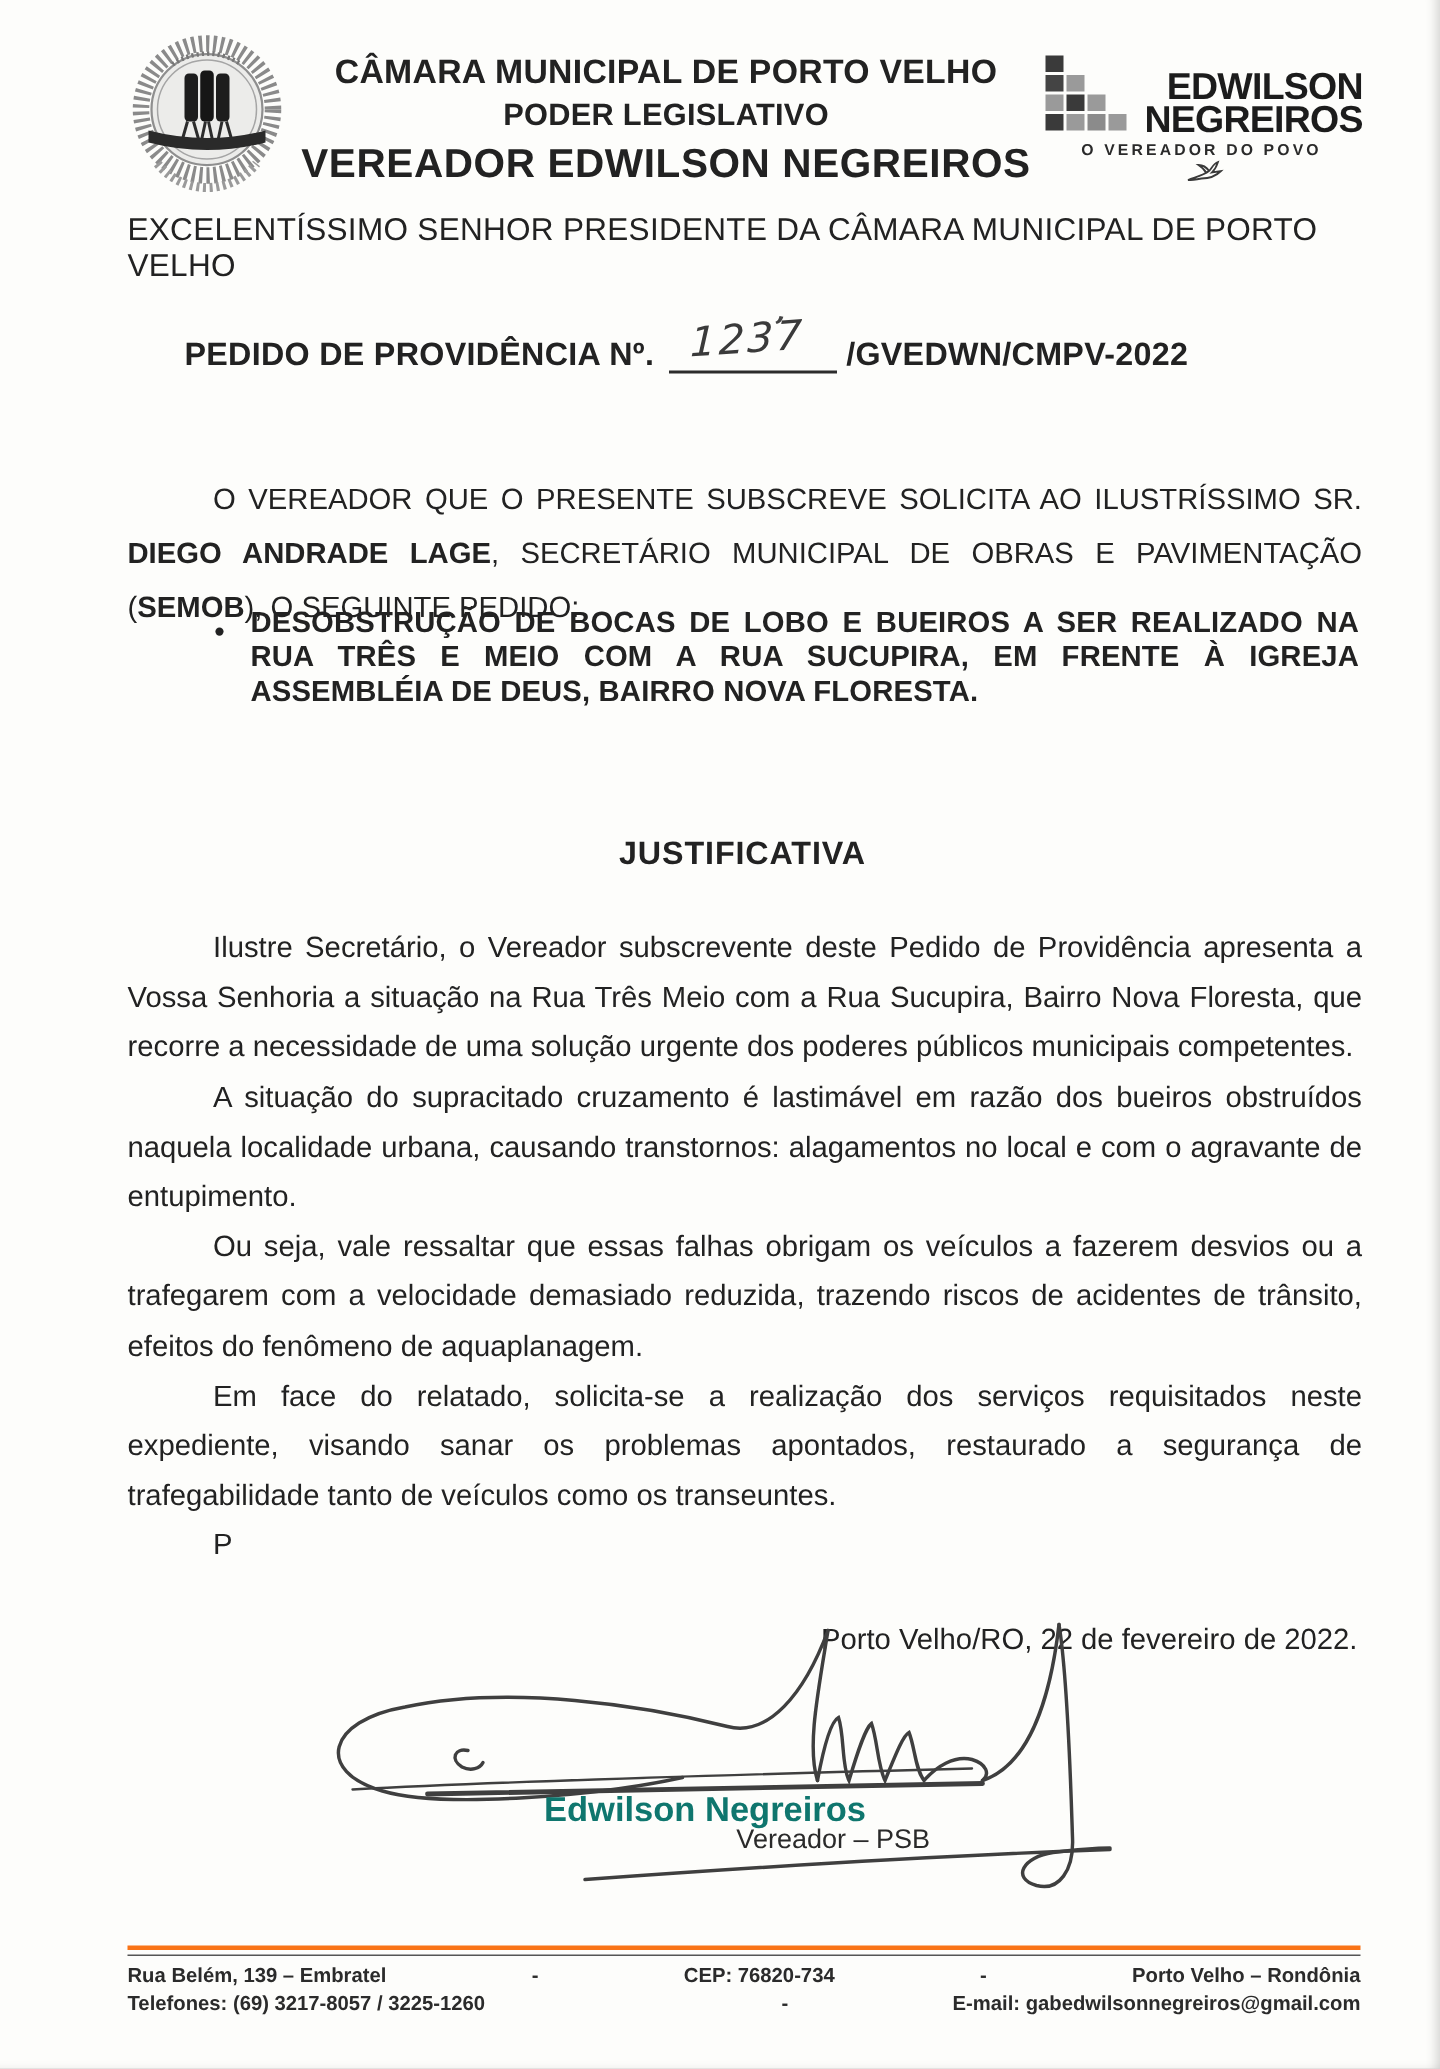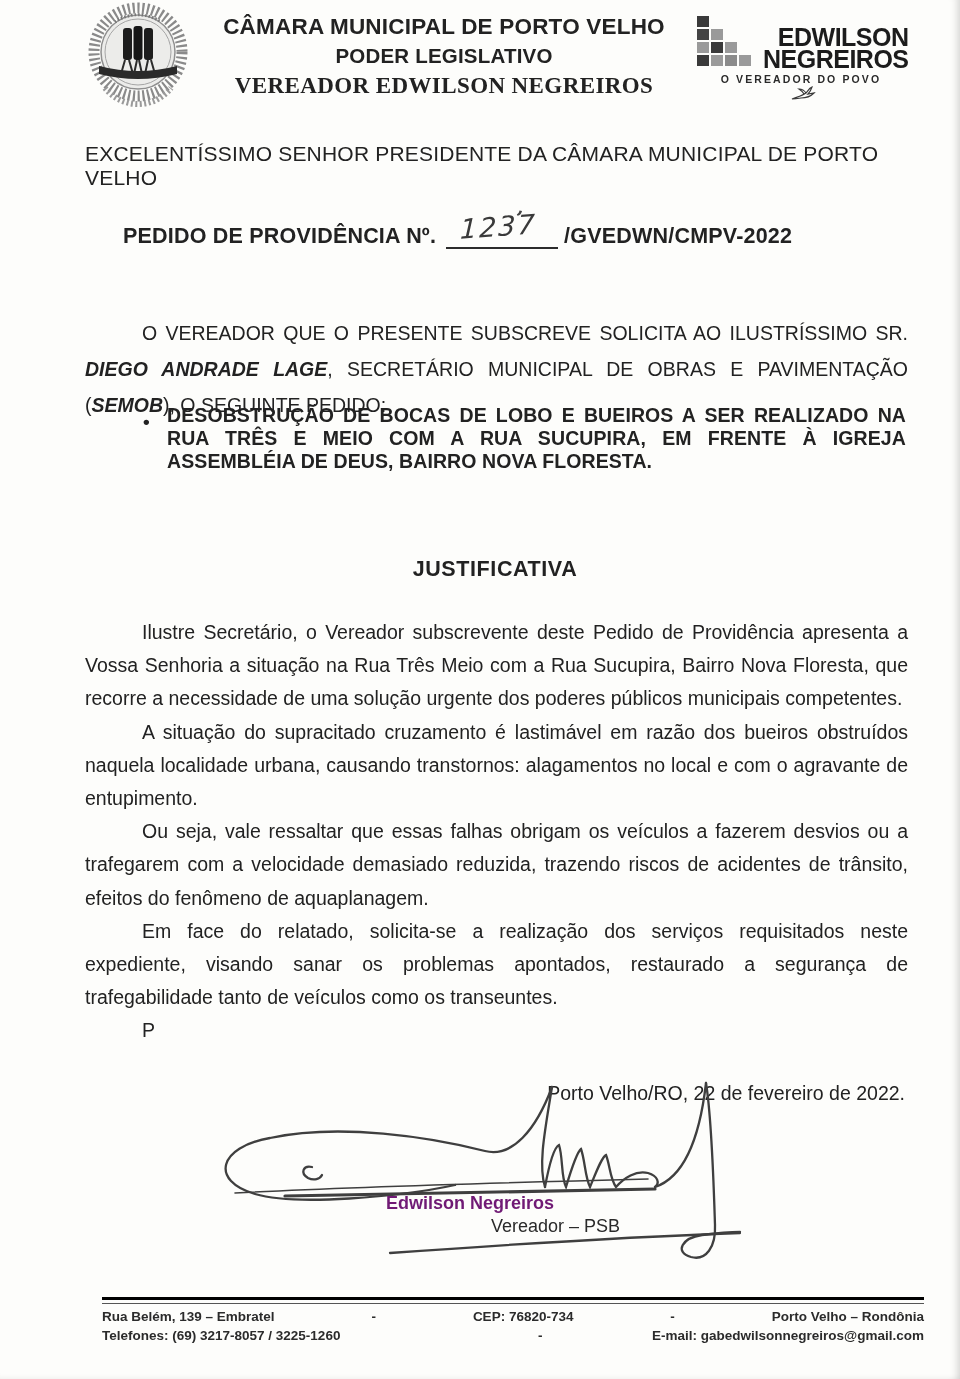--- a/index.html
+++ b/index.html
@@ -3,29 +3,29 @@
 <meta charset="utf-8">
 <style>
   html,body{margin:0;padding:0;background:#d8d8d5;}
   .page{
     position:relative;width:960px;height:1379px;margin:0 auto;
     background:#fdfdfb;color:#222;overflow:hidden;
     font-family:"Liberation Sans",sans-serif;
     box-shadow:inset -10px 0 8px -8px rgba(0,0,0,.18), inset 0 -6px 6px -6px rgba(0,0,0,.08);
   }
   .abs{position:absolute;}
-  b,.b{font-weight:700;font-style:italic;}
+  b,.b{font-weight:700;}
 
   
-  .header{top:0;left:85px;width:820px;height:110px;display:flex;align-items:flex-start;}
+  .header{top:21px;left:85px;width:820px;height:110px;display:flex;align-items:flex-start;}
   .seal{width:106px;height:108px;flex:0 0 auto;}
   .org{flex:1 1 auto;text-align:center;padding-top:12px;line-height:1.32;}
   .org-l1{font-size:22.5px;font-weight:700;letter-spacing:.2px;}
   .org-l2{font-size:20.5px;font-weight:700;letter-spacing:.2px;}
-  .org-l3{font-size:23px;font-weight:700;letter-spacing:.4px;margin-top:2px;font-family:Liberation Serif, serif;}
+  .org-l3{font-size:27px;font-weight:700;letter-spacing:.4px;margin-top:2px;}
   .brand{flex:0 0 auto;width:208px;padding-top:16px;}
   .brand-top{display:flex;align-items:flex-end;}
   .blocks{position:relative;width:62px;height:54px;flex:0 0 auto;}
   .blk{position:absolute;width:12px;height:11px;}
   .brand-name{margin-left:4px;line-height:.88;text-align:right;flex:1;}
   .brand-n1{font-size:25px;font-weight:700;letter-spacing:-.5px;color:#1c1c1c;}
   .brand-n2{font-size:25px;font-weight:700;letter-spacing:-.5px;color:#1c1c1c;}
   .brand-tag{display:flex;align-items:center;margin-top:3px;flex-direction:column;}
   .brand-tagline{font-size:10.5px;font-weight:700;letter-spacing:2.1px;color:#2a2a2a;white-space:nowrap;}
   .dove{margin-left:3px;}
@@ -44,26 +44,26 @@
   .bullet-dot{width:24px;font-size:19px;font-weight:700;line-height:36.5px;}
   .bullet-text{flex:1;font-size:19.5px;font-weight:700;line-height:23px;text-align:justify;letter-spacing:.1px;}
   .jheading{top:557px;left:85px;width:820px;text-align:center;font-size:21.5px;font-weight:700;letter-spacing:.6px;}
   .paras{top:616px;left:85px;width:823px;font-size:19.5px;line-height:33.2px;}
   .paras p{margin:0;text-align:justify;text-indent:57px;}
   .stray{text-indent:0;}
   .dateline{top:1082px;left:85px;width:820px;text-align:right;font-size:19.5px;}
 
   
   .sigzone{top:1075px;left:200px;width:580px;height:200px;}
-  .signame{position:absolute;top:118px;left:120px;width:300px;text-align:center;font-size:18px;font-weight:700;color:#701a75;}
+  .signame{position:absolute;top:118px;left:120px;width:300px;text-align:center;font-size:23px;font-weight:700;color:#0f766e;}
   .sigrole{position:absolute;top:141px;left:120px;width:300px;text-align:right;font-size:18px;color:#2a2a2a;}
   .sigsvg{position:absolute;top:0;left:0;}
 
   
-  .footer{top:1297px;left:102px;width:822px;border-top:3px solid #000000;padding-top:3px;}
+  .footer{top:1297px;left:85px;width:822px;border-top:3px solid #f97316;padding-top:3px;}
   .footer::before{content:"";display:block;height:1px;background:#555;margin:0 0 3px 0;}
   .foot-row{display:flex;justify-content:space-between;font-size:13.5px;font-weight:700;color:#2b2b2b;line-height:19px;}
   .foot-cell{white-space:nowrap;}
   .foot-center{text-align:center;}
 </style>
 </head>
 <body>
 
 <div class="page">
 

